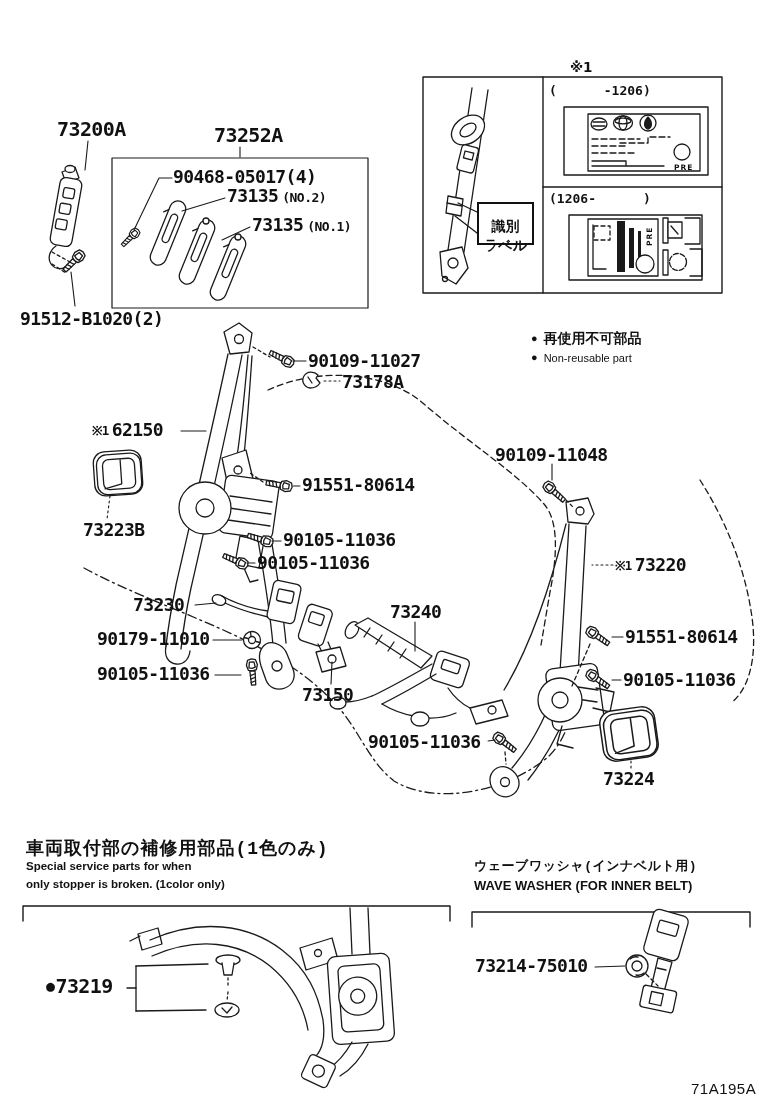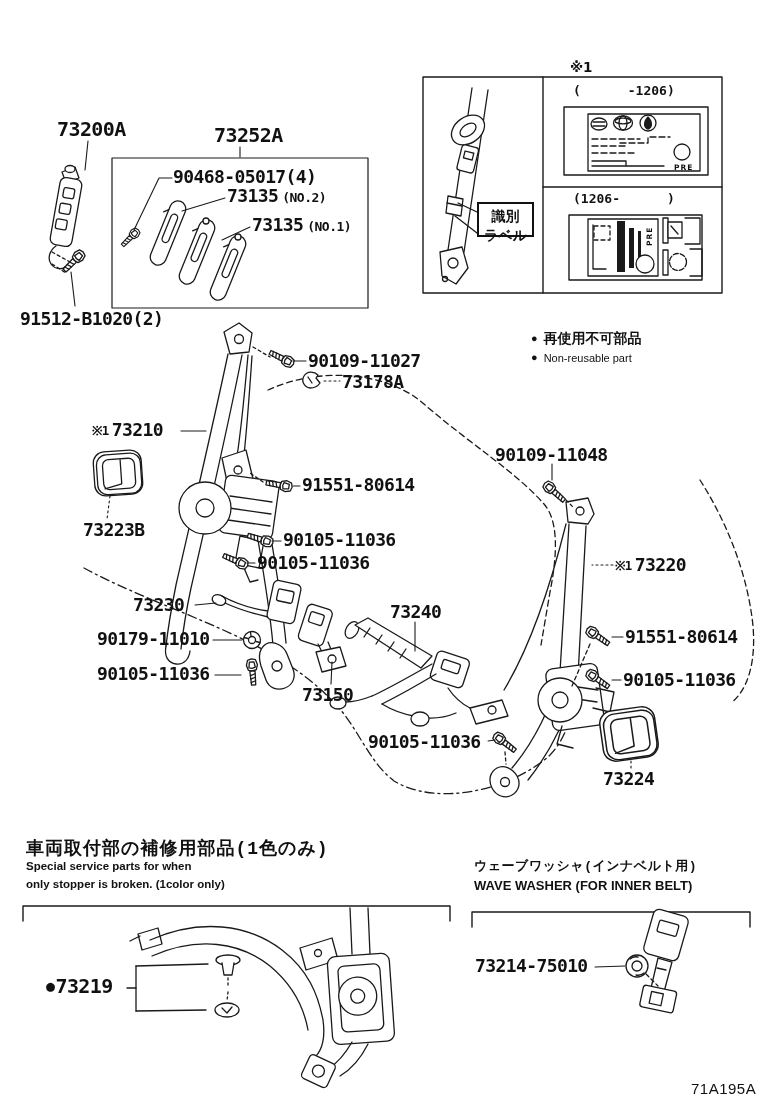--- a/index.html
+++ b/index.html
@@ -9,26 +9,26 @@
   .pn{position:absolute;font-weight:700;font-size:18px;line-height:1.05;
       letter-spacing:-0.6px;white-space:pre;}
   .pn.big{font-size:20px;}
   .pn .pref{font-size:12.5px;font-weight:700;margin-right:3px;position:relative;top:-1px;}
   .pn .suf{font-size:13px;font-weight:700;margin-left:4px;letter-spacing:-0.5px;}
   .pn .blt{font-size:15px;margin-right:1px;position:relative;top:-2px;}
   .jp{position:absolute;font-family:Liberation Mono, monospace;font-weight:600;
       white-space:pre;line-height:1.1;}
   .en{position:absolute;font-family:Liberation Sans, sans-serif;font-weight:600;
       white-space:pre;line-height:1.1;}
-  .rng{position:absolute;font-size:13px;font-weight:700;white-space:pre;letter-spacing:0;margin-left:24px;}
+  .rng{position:absolute;font-size:13px;font-weight:700;white-space:pre;letter-spacing:0;}
   .refmark{position:absolute;font-size:13.5px;font-weight:700;
            font-family:"DejaVu Sans",sans-serif;}
-  .idbox{position:absolute;left:477px;top:202px;width:57px;height:35px;border:2px solid #111;
+  .idbox{position:absolute;left:477px;top:202px;width:57px;height:43px;border:2px solid #111;
          box-sizing:border-box;background:#fff;font-family:"DejaVu Sans",sans-serif;
-         font-weight:700;font-size:14px;line-height:1.35;text-align:center;padding-top:3px;}
+         font-weight:700;font-size:14px;line-height:1.35;text-align:center;padding-top:13px;}
   .legend-row{position:absolute;white-space:pre;}
   .legend-row .dot{font-size:11px;margin-right:6px;position:relative;top:-1px;}
   .tiny{position:absolute;font-size:7.5px;font-weight:700;letter-spacing:1px;
         font-family:"DejaVu Sans",sans-serif;}
   .tiny.vert{transform:rotate(-90deg);transform-origin:0 0;}
   .code{position:absolute;font-family:"Liberation Sans",sans-serif;font-weight:500;
         font-size:15px;letter-spacing:0.5px;}
 </style>
 </head>
 <body>
@@ -340,21 +340,21 @@
   <div>ラベル</div>
 </div>
 <div class="tiny" style="left:674px;top:163px">PRE</div>
 <div class="tiny vert" style="left:645px;top:246px">PRE</div>
 
 <div class="legend-row jp" style="left:531px;top:332px;font-size:14px"><span class="dot">●</span><span>再使用不可部品</span></div>
 <div class="legend-row en" style="left:531px;top:352px;font-size:11px;font-weight:500"><span class="dot">●</span><span>Non-reusable part</span></div>
 
 <div class="pn" style="left:308px;top:352px">90109-11027</div>
 <div class="pn" style="left:342px;top:373px">73178A</div>
-<div class="pn" style="left:92px;top:421px"><span class="pref">※1</span><span>73210</span></div>
+<div class="pn" style="left:92px;top:421px"><span class="pref">※1</span><span>62150</span></div>
 <div class="pn" style="left:83px;top:521px">73223B</div>
 <div class="pn" style="left:302px;top:476px">91551-80614</div>
 <div class="pn" style="left:283px;top:531px">90105-11036</div>
 <div class="pn" style="left:257px;top:554px">90105-11036</div>
 <div class="pn" style="left:133px;top:596px">73230</div>
 <div class="pn" style="left:97px;top:630px">90179-11010</div>
 <div class="pn" style="left:97px;top:665px">90105-11036</div>
 <div class="pn" style="left:302px;top:686px">73150</div>
 <div class="pn" style="left:390px;top:603px">73240</div>
 <div class="pn" style="left:368px;top:733px">90105-11036</div>

